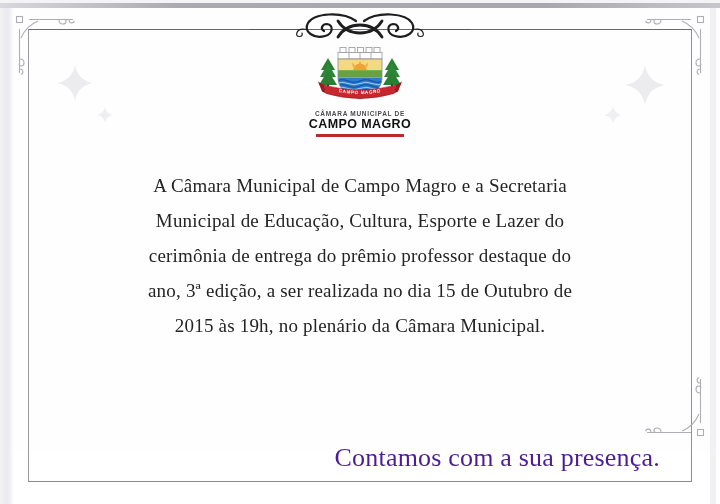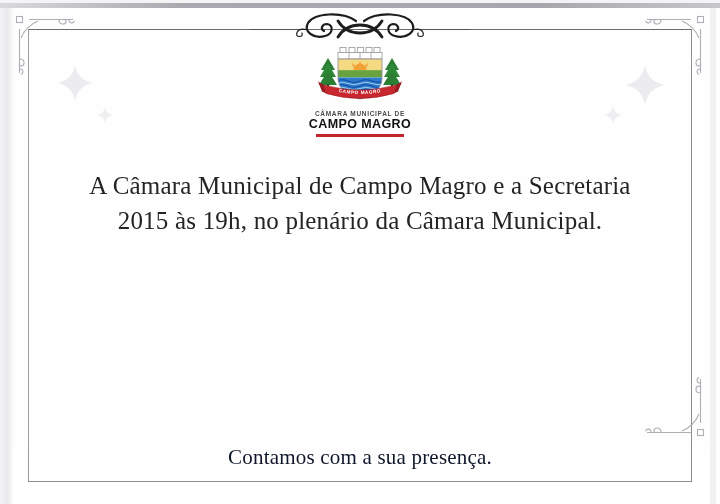--- a/index.html
+++ b/index.html
@@ -46,27 +46,27 @@
   }
   .crest-caption-bold{
     position:absolute;left:0;top:117px;width:720px;text-align:center;
     font-family:"Liberation Sans", sans-serif;font-size:12.5px;font-weight:800;
     color:#101012;letter-spacing:0.4px;
   }
   .crest-rule{position:absolute;left:316px;top:134px;width:88px;height:2.5px;background:#c3272b;}
 
   .body-text{
     position:absolute;left:60px;top:168px;width:600px;text-align:center;
-    font-size:25px;color:#242424;letter-spacing:0.2px;
+    font-size:19px;color:#242424;letter-spacing:0.2px;
   }
   .body-text .line{height:35px;line-height:35px;white-space:nowrap;}
 
   .closing{
-    position:absolute;left:60px;top:440px;width:600px;text-align:center;
-    font-size:21px;color:#0f172a;letter-spacing:0.2px;line-height:35px;
+    position:absolute;left:60px;top:440px;width:600px;text-align:right;
+    font-size:26px;color:#4c1d95;letter-spacing:0.2px;line-height:35px;
   }
 </style>
 </head>
 <body>
 
 <div class="stage">
 
   <div class="edge-top-hair"></div>
   <div class="edge-top"></div>
   <div class="edge-left"></div>
@@ -204,18 +204,21 @@
       </text>
     </g>
   </svg>
 
   <div class="crest-caption-small">CÂMARA MUNICIPAL DE</div>
   <div class="crest-caption-bold">CAMPO MAGRO</div>
   <div class="crest-rule"></div>
 
   <div class="body-text">
     <div class="line">A Câmara Municipal de Campo Magro e a Secretaria</div>
+    <div class="line">Municipal de Educação, Cultura, Esporte e Lazer do</div>
+    <div class="line">cerimônia de entrega do prêmio professor destaque do</div>
+    <div class="line">ano, 3ª edição, a ser realizada no dia 15 de Outubro de</div>
     <div class="line">2015 às 19h, no plenário da Câmara Municipal.</div>
   </div>
 
   <div class="closing">Contamos com a sua presença.</div>
 
 </div>
 
 </body></html>

